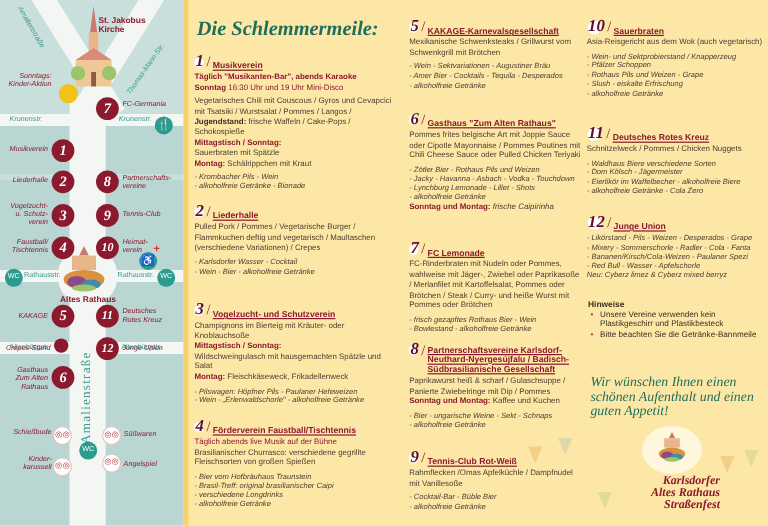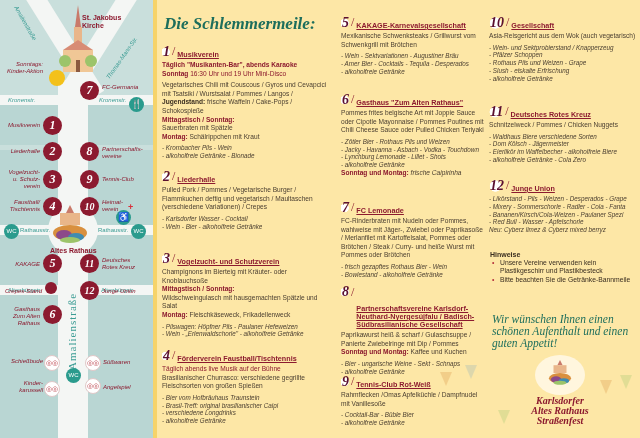--- a/index.html
+++ b/index.html
@@ -32,21 +32,21 @@
   .bold-k { font-weight: bold; color: #3a2e20; }
 
   .hinweise { position: absolute; left: 490px; top: 251px; width: 145px; }
   .hinweise-title { font-size: 7px; font-weight: bold; color: #3a2e20; margin-bottom: 1px; }
   .bullet { font-size: 6.8px; line-height: 8.4px; color: #3a2e20; padding-left: 10px; position: relative; }
   .bullet::before { content: "•"; position: absolute; left: 2px; color: #b5303b; }
 
   .wish { position: absolute; left: 492px; top: 313px; width: 145px; font-family: "Liberation Serif", serif; font-style: italic; font-weight: normal; font-size: 11.5px; line-height: 12px; color: #1d6e5c; }
   .logo { position: absolute; left: 535px; top: 355px; width: 50px; height: 40px; border-radius: 50%; background: #fff6de; }
   .logo-art { position: absolute; left: 546px; top: 360px; width: 28px; height: 26px; }
-  .fest-name { position: absolute; left: 520px; top: 396px; width: 80px; text-align: center; font-family: "Liberation Serif", serif; font-style: italic; font-weight: bold; font-size: 10px; line-height: 10px; color: #8c1a2f; }
+  .fest-name { position: absolute; left: 520px; top: 396px; width: 80px; text-align: right; font-family: "Liberation Serif", serif; font-style: italic; font-weight: bold; font-size: 10px; line-height: 10px; color: #8c1a2f; }
   .flag { position: absolute; width: 0; height: 0; border-left: 6px solid transparent; border-right: 6px solid transparent; opacity: .28; }
 </style>
 </head>
 <body>
 
 <div class="map">
   <div class="map-block" style="left:0;top:150px;width:58px;height:135px;"></div>
   <div class="map-block" style="left:88px;top:150px;width:65px;height:135px;"></div>
   <div class="map-block" style="left:0;top:295px;width:58px;height:143px;"></div>
   <div class="map-block" style="left:88px;top:295px;width:65px;height:143px;"></div>
@@ -252,21 +252,21 @@
   <div class="drinks">
       <div>- frisch gezapftes Rothaus Bier - Wein</div>
       <div>- Bowlestand - alkoholfreie Getränke</div>
     </div>
 </div>
 
 <div class="entry" style="left:341px;top:285px;width:145px;">
   <div class="entry-head" style="align-items:flex-start">
       <span class="num">8</span>
       <span class="slash">/</span>
-      <span class="title" style="margin-top:20px">Partnerschaftsvereine Karlsdorf-Neuthard-Nyergesújfalu / Badisch-Südbrasilianische Gesellschaft</span>
+      <span class="title" style="margin-top:3px">Partnerschaftsvereine Karlsdorf-Neuthard-Nyergesújfalu / Badisch-Südbrasilianische Gesellschaft</span>
     </div>
   <div class="line">Paprikawurst heiß &amp; scharf / Gulaschsuppe / Panierte Zwiebelringe mit Dip / Pommes</div>
   <div class="line"><span class="hl">Sonntag und Montag:</span><span> Kaffee und Kuchen</span></div>
   <div class="drinks">
       <div>- Bier - ungarische Weine - Sekt - Schnaps</div>
       <div>- alkoholfreie Getränke</div>
     </div>
 </div>
 
 <div class="entry" style="left:341px;top:374px;width:145px;">
@@ -279,21 +279,21 @@
   <div class="drinks">
       <div>- Cocktail-Bar - Büble Bier</div>
       <div>- alkoholfreie Getränke</div>
     </div>
 </div>
 
 <div class="entry" style="left:489px;top:15px;width:150px;">
   <div class="entry-head">
       <span class="num">10</span>
       <span class="slash">/</span>
-      <span class="title">Gesellschaft</span>
+      <span class="title">Sauerbraten</span>
     </div>
   <div class="line">Asia-Reisgericht aus dem Wok (auch vegetarisch)</div>
   <div class="drinks">
       <div>- Wein- und Sektprobierstand / Knapperzeug</div>
       <div>- Pfälzer Schoppen</div>
       <div>- Rothaus Pils und Weizen - Grape</div>
       <div>- Slush - eiskalte Erfrischung</div>
       <div>- alkoholfreie Getränke</div>
     </div>
 </div>

